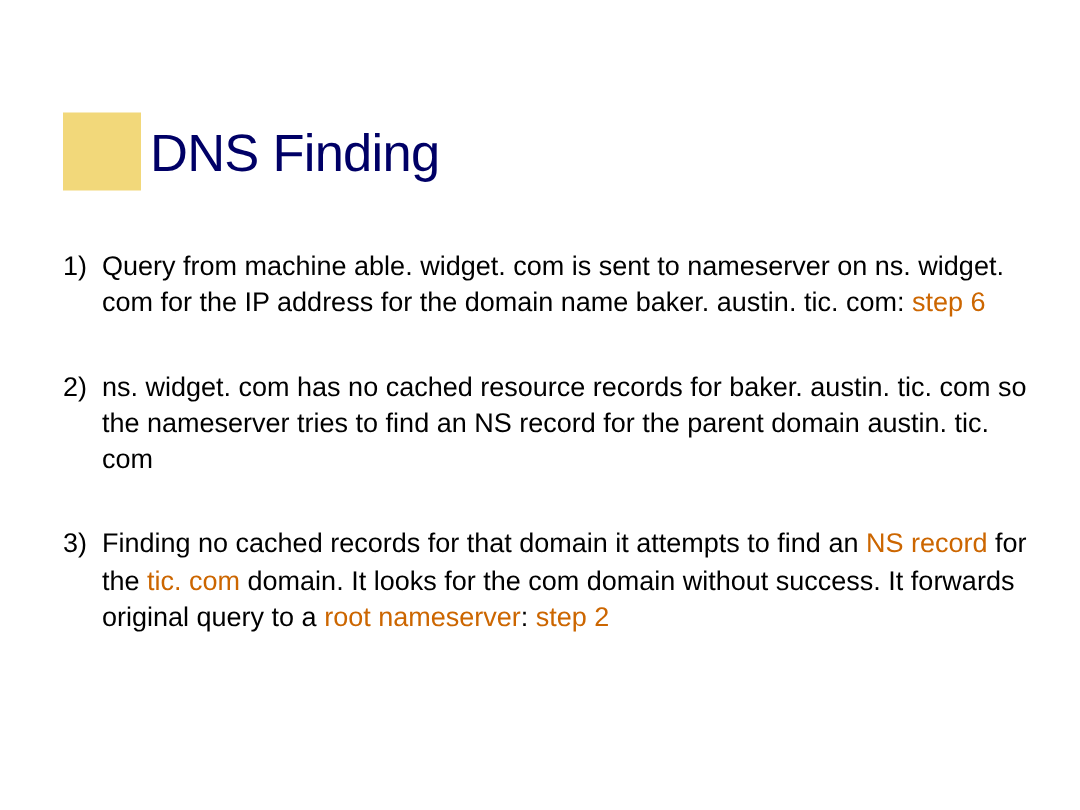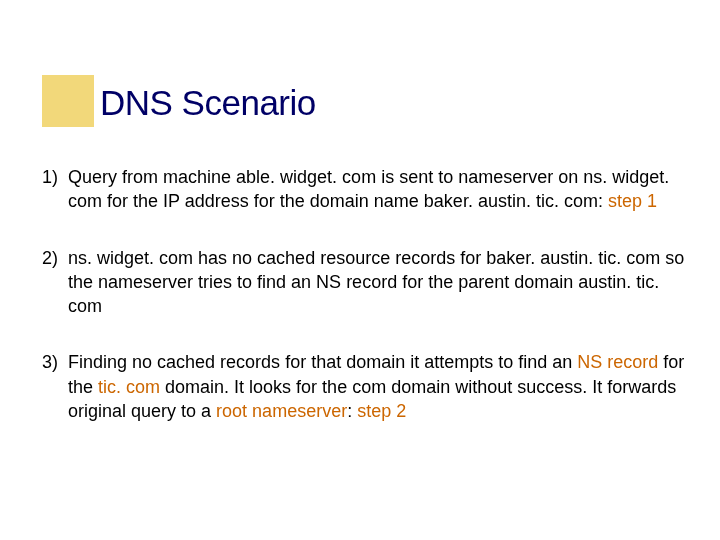--- a/index.html
+++ b/index.html
@@ -55,26 +55,26 @@
       flex: 1;
     }
     .step-highlight {
       color: #cc6600;
     }
   </style>
 </head>
 <body>
 
 <div class="accent-box"></div>
-<div class="title">DNS Scenario</div>
+<div class="title">DNS Finding</div>
 
 <div class="content">
   <div class="list-item">
     <div class="list-number">1)</div>
-    <div class="list-text"><span>Query from machine able. widget. com is sent to nameserver on ns. widget. com for the IP address for the domain name baker. austin. tic. com: </span><span class="step-highlight">step 1</span></div>
+    <div class="list-text"><span>Query from machine able. widget. com is sent to nameserver on ns. widget. com for the IP address for the domain name baker. austin. tic. com: </span><span class="step-highlight">step 6</span></div>
   </div>
   <div class="list-item">
     <div class="list-number">2)</div>
     <div class="list-text"><span>ns. widget. com has no cached resource records for baker. austin. tic. com so the nameserver tries to find an NS record for the parent domain austin. tic. com</span></div>
   </div>
   <div class="list-item">
     <div class="list-number">3)</div>
     <div class="list-text"><span>Finding no cached records for that domain it attempts to find an </span><span class="step-highlight">NS record</span><span> for the </span><span class="step-highlight">tic. com</span><span> domain. It looks for the com domain without success. It forwards original query to a </span><span class="step-highlight">root nameserver</span><span>: </span><span class="step-highlight">step 2</span></div>
   </div>
 </div>

